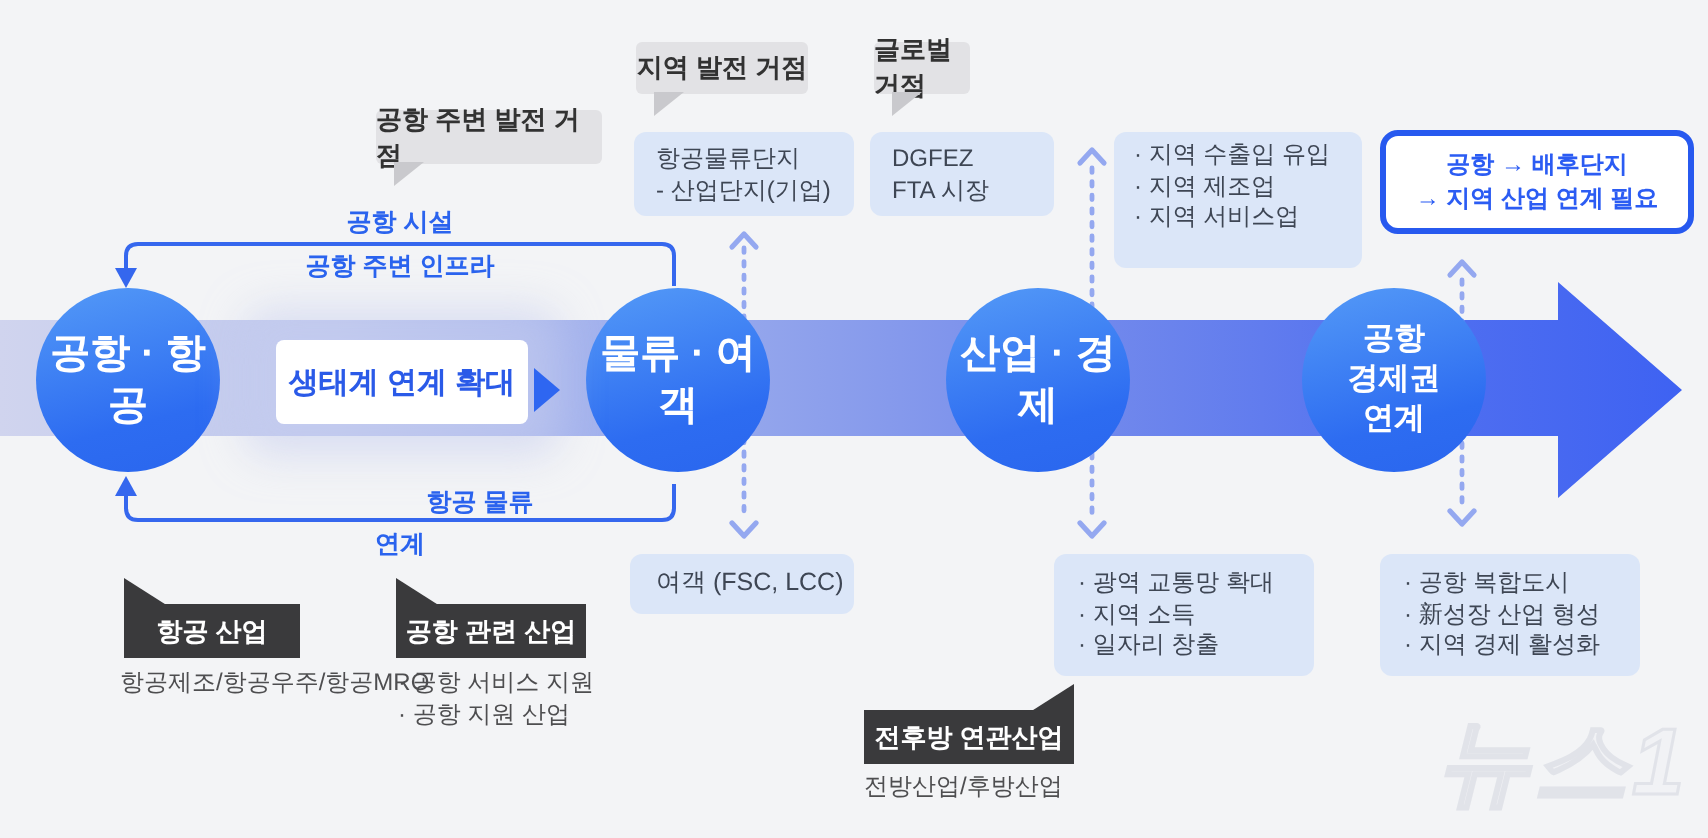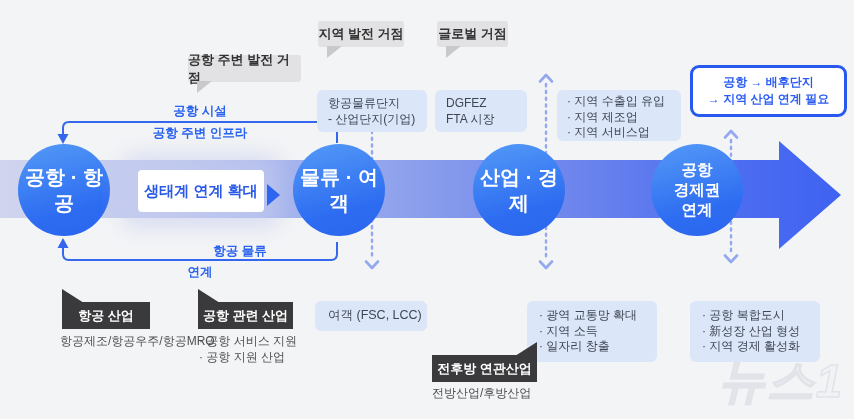--- a/index.html
+++ b/index.html
@@ -45,21 +45,21 @@
     border-radius:3px;z-index:4;
   }
   .bubble-tail{
     position:absolute;left:9px;bottom:-11px;width:0;height:0;
     border-top:12px solid #c9c9cd;border-right:15px solid transparent;
   }
 
   
   .info-box{
     background:#dbe6f8;border-radius:6px;color:#3e4654;font-size:12px;
-    z-index:3;box-sizing:border-box;margin-top:24px;
+    z-index:3;box-sizing:border-box;
   }
   .info-box .line{display:block;line-height:15.5px;}
 
   
   .callout{
     left:690px;top:65px;width:157px;height:52px;box-sizing:border-box;
     background:#ffffff;border:3px solid #2759ef;border-radius:9px;
     display:flex;flex-direction:column;align-items:center;justify-content:center;
     color:#2b5cf3;font-weight:800;font-size:12px;line-height:1.45;z-index:4;
     text-align:left;white-space:nowrap;
@@ -155,34 +155,34 @@
   <div class="abs bracket-label" style="top:264px;">연계</div>
 
   <div class="abs bubble" style="left:188px;top:55px;width:113px;height:27px;">
     <span>공항 주변 발전 거점</span>
     <div class="bubble-tail"></div>
   </div>
   <div class="abs bubble" style="left:318px;top:21px;width:86px;height:26px;">
     <span>지역 발전 거점</span>
     <div class="bubble-tail"></div>
   </div>
-  <div class="abs bubble" style="left:437px;top:21px;width:71px;height:26px;">
+  <div class="abs bubble" style="left:437px;top:21px;width:48px;height:26px;">
     <span>글로벌 거점</span>
     <div class="bubble-tail"></div>
   </div>
 
   <div class="abs info-box" style="left:317px;top:66px;width:110px;height:42px;padding:6px 11px;">
     <span class="line">항공물류단지</span>
     <span class="line">-  산업단지(기업)</span>
   </div>
   <div class="abs info-box" style="left:435px;top:66px;width:92px;height:42px;padding:6px 11px;">
     <span class="line">DGFEZ</span>
     <span class="line">FTA 시장</span>
   </div>
-  <div class="abs info-box" style="left:557px;top:66px;width:124px;height:51px;padding:4px 10px;">
+  <div class="abs info-box" style="left:557px;top:66px;width:124px;height:68px;padding:4px 10px;">
     <span class="line">· 지역 수출입 유입</span>
     <span class="line">· 지역 제조업</span>
     <span class="line">· 지역 서비스업</span>
   </div>
 
   <div class="abs callout">
     <span>공항 → 배후단지</span>
     <span>→ 지역 산업 연계 필요</span>
   </div>
 

